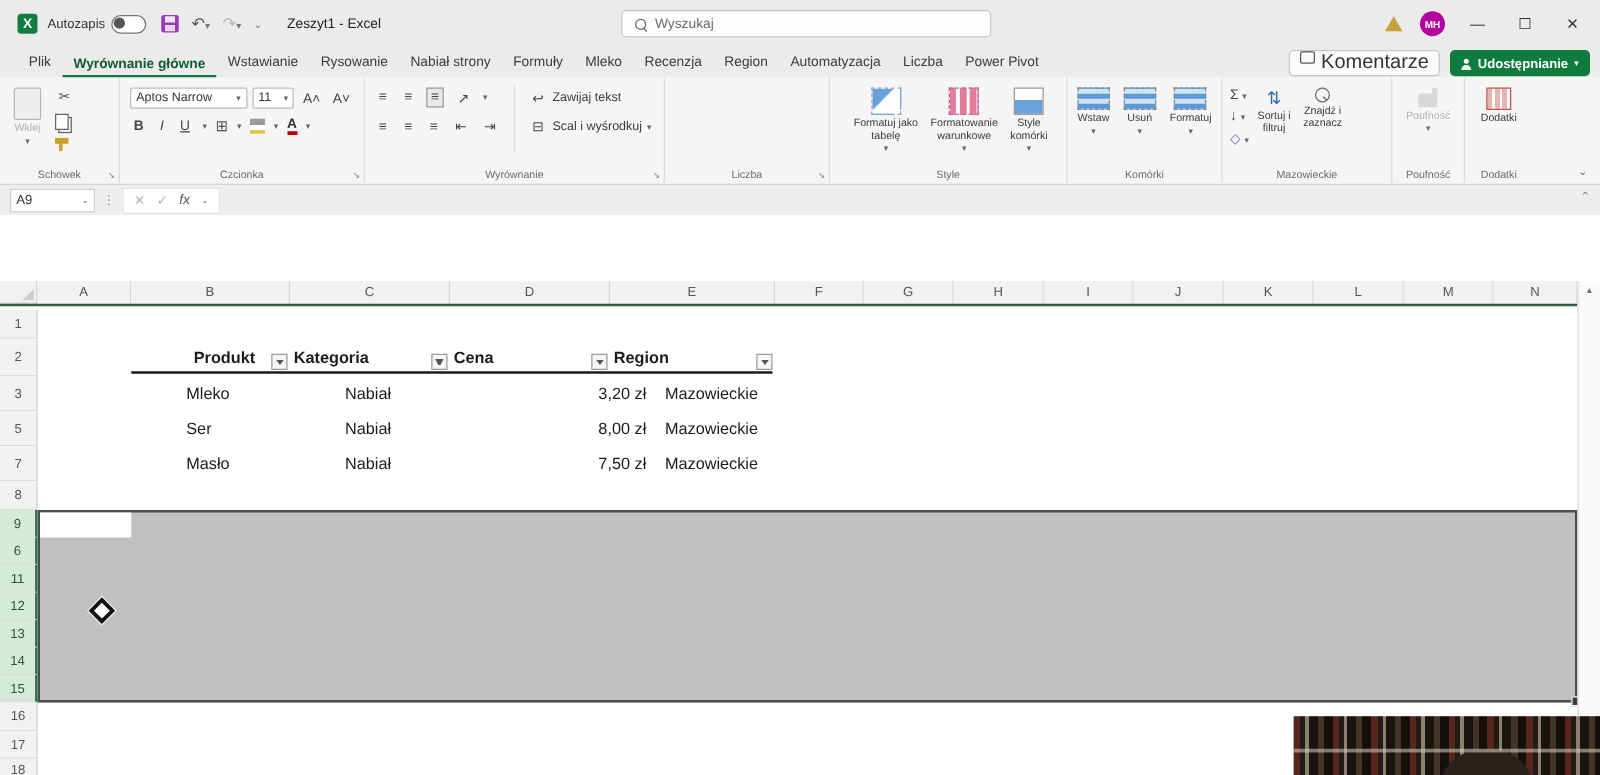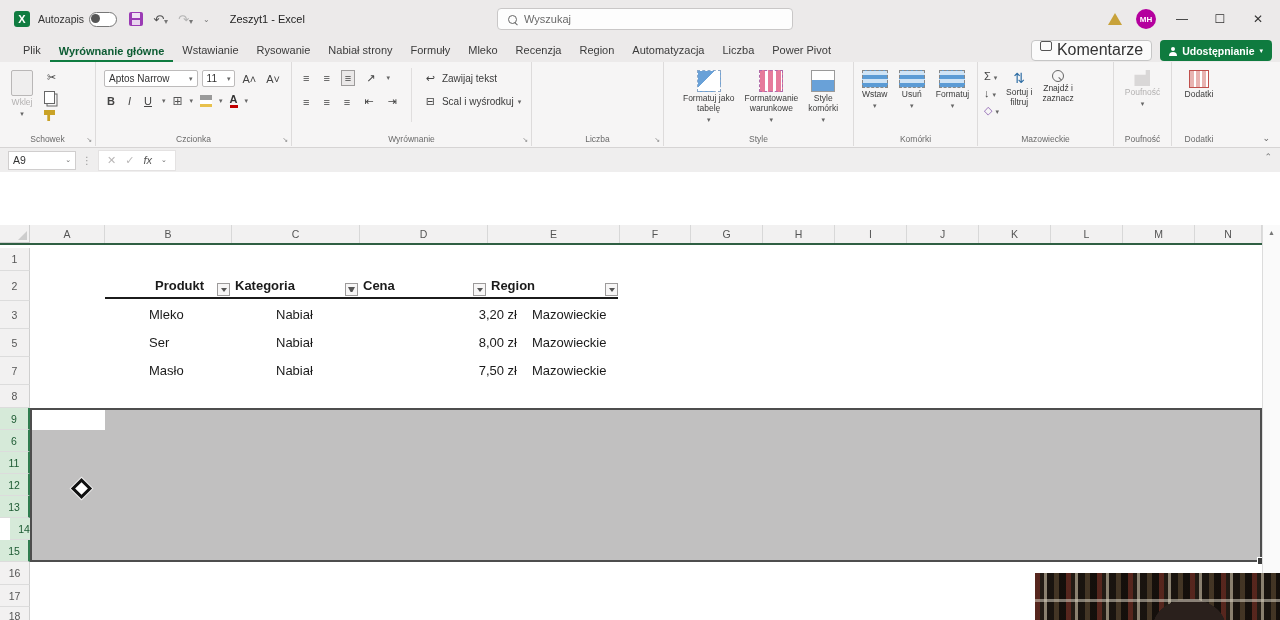--- a/index.html
+++ b/index.html
@@ -381,21 +381,21 @@
         <div class="rowhead" style="top: 46px; height: 30px;">2</div>
         <div class="rowhead" style="top: 76px; height: 28px;">3</div>
         <div class="rowhead" style="top: 104px; height: 28px;">5</div>
         <div class="rowhead" style="top: 132px; height: 28px;">7</div>
         <div class="rowhead" style="top: 160px; height: 23px;">8</div>
         <div class="rowhead sel" style="top: 183px; height: 22px;">9</div>
         <div class="rowhead sel" style="top: 205px; height: 22px;">6</div>
         <div class="rowhead sel" style="top: 227px; height: 22px;">11</div>
         <div class="rowhead sel" style="top: 249px; height: 22px;">12</div>
         <div class="rowhead sel" style="top: 271px; height: 22px;">13</div>
-        <div class="rowhead sel" style="top: 293px; height: 22px; margin-left: 10px;">14</div>
+        <div class="rowhead sel" style="top: 293px; height: 22px;">14</div>
         <div class="rowhead sel" style="top: 315px; height: 22px;">15</div>
         <div class="rowhead" style="top: 337px; height: 23px;">16</div>
         <div class="rowhead" style="top: 360px; height: 22px;">17</div>
         <div class="rowhead" style="top: 382px; height: 18px;">18</div>
       </div>
     <div id="sheetlayer">
         <div class="selrange" style="left: 30px; top: 183px; width: 1232px; height: 154px;"></div>
         <div class="activecell" style="left: 32px; top: 185px; width: 73px; height: 20px;"></div>
         <div class="fillhandle" style="left: 1257px; top: 332px;"></div>
         <div class="thead-label" style="left: 108px; top: 53px; padding-left: 47px;">Produkt</div>

